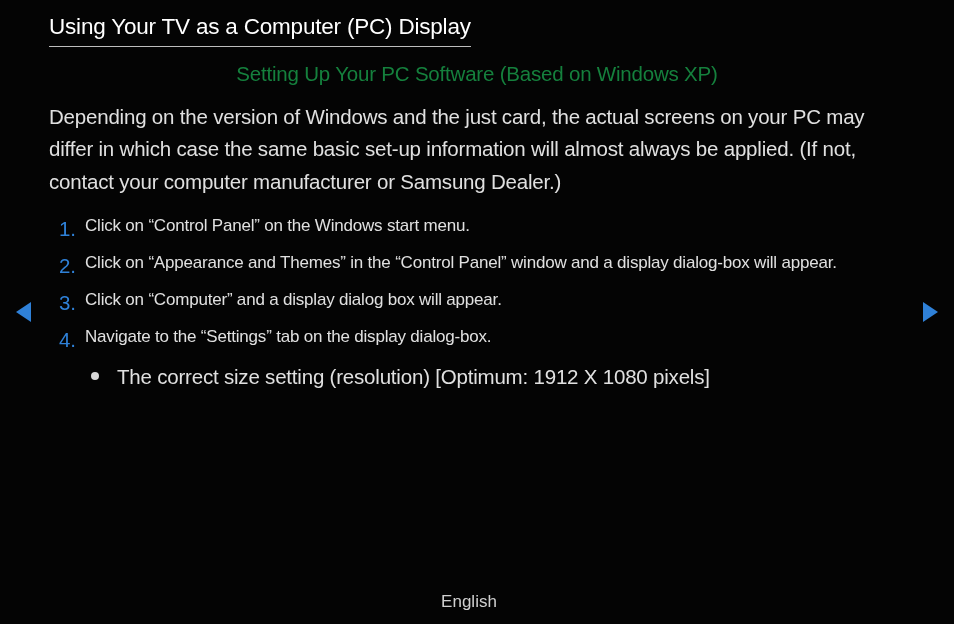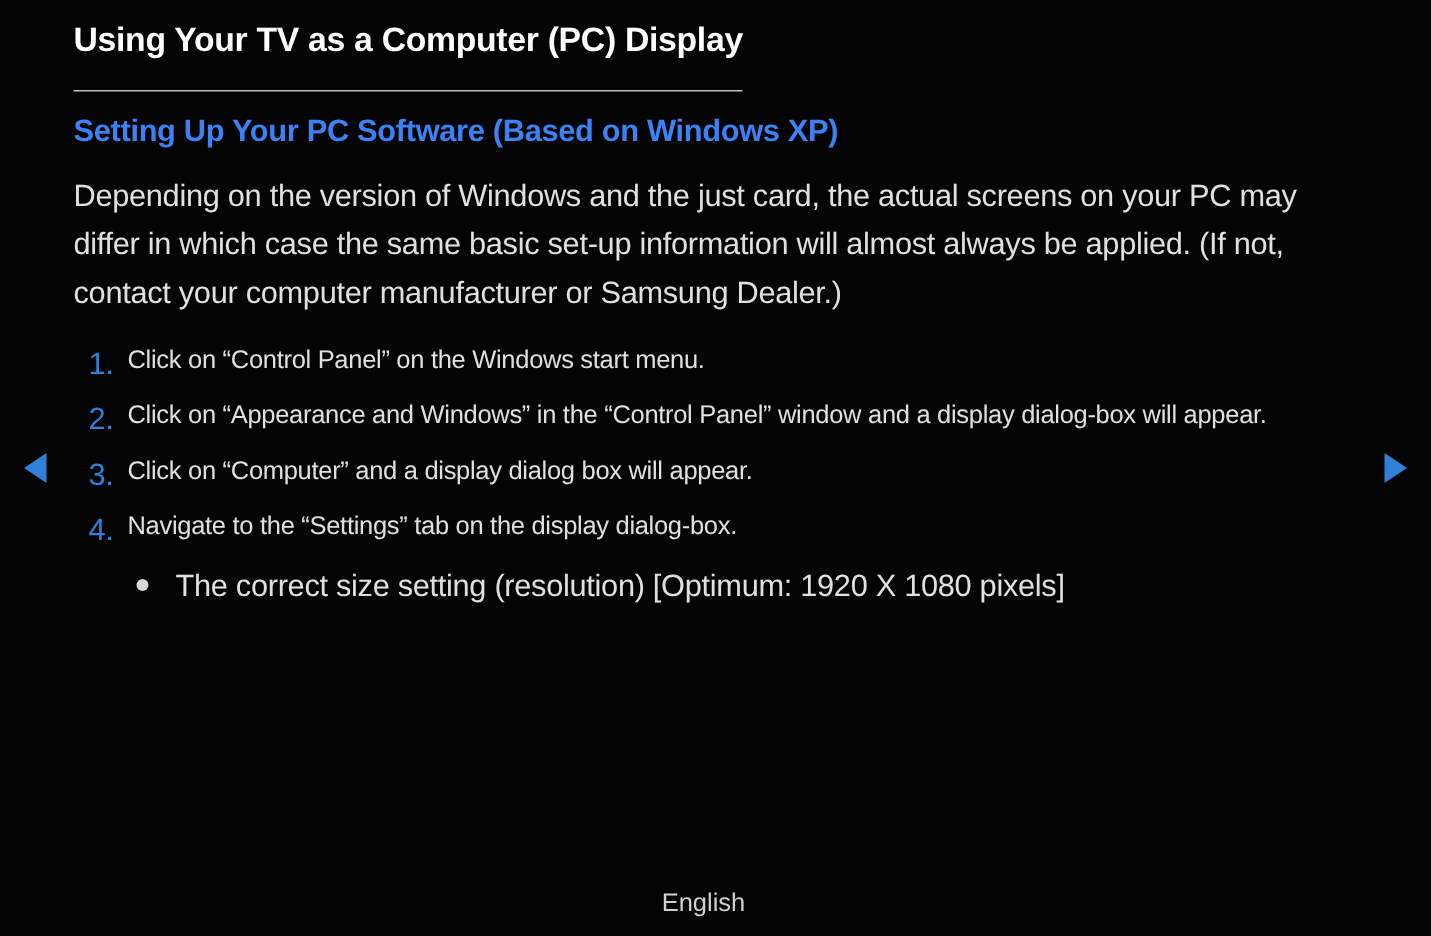--- a/index.html
+++ b/index.html
@@ -15,33 +15,34 @@
   }
   .content {
     position: absolute;
     left: 49px;
     right: 49px;
     top: 14px;
   }
   .page-title {
     color: #ffffff;
     font-size: 22.5px;
-    font-weight: 700;
+    font-weight: 400;
     border-bottom: 1px solid #bdbdbd;
     display: inline-block;
-    padding-bottom: 20px;
+    padding-bottom: 6px;
     margin-bottom: 15px;
     letter-spacing: -0.2px;
   }
   .subtitle {
     font-size: 20.5px;
-    font-weight: 700;
+    font-weight: 400;
     margin-bottom: 15px;
     letter-spacing: -0.2px;
-    color: #3b82f6;
+    color: #15803d;
+    text-align: center;
   }
   .intro {
     font-size: 20.5px;
     font-weight: 300;
     line-height: 1.58;
     margin-bottom: 15px;
     letter-spacing: -0.2px;
     color: #e0e0e0;
   }
   ol.steps {
@@ -130,23 +131,23 @@
 <div class="nav-arrow nav-prev"></div>
 <div class="nav-arrow nav-next"></div>
 
 <div class="content">
   <div class="page-title">Using Your TV as a Computer (PC) Display</div>
   <div class="subtitle">Setting Up Your PC Software (Based on Windows XP)</div>
   <div class="intro">Depending on the version of Windows and the just card, the actual screens on your PC may differ in which case the same basic set-up information will almost always be applied. (If not, contact your computer manufacturer or Samsung Dealer.)</div>
 
   <ol class="steps">
     <li>Click on “Control Panel” on the Windows start menu.</li>
-    <li>Click on “Appearance and Windows” in the “Control Panel” window and a display dialog-box will appear.</li>
+    <li>Click on “Appearance and Themes” in the “Control Panel” window and a display dialog-box will appear.</li>
     <li>Click on “Computer” and a display dialog box will appear.</li>
     <li>Navigate to the “Settings” tab on the display dialog-box.</li>
   </ol>
 
   <ul class="bullets">
-    <li>The correct size setting (resolution) [Optimum: 1920 X 1080 pixels]</li>
+    <li>The correct size setting (resolution) [Optimum: 1912 X 1080 pixels]</li>
   </ul>
 </div>
 
 <div class="footer-lang">English</div>
 
 </body></html>

